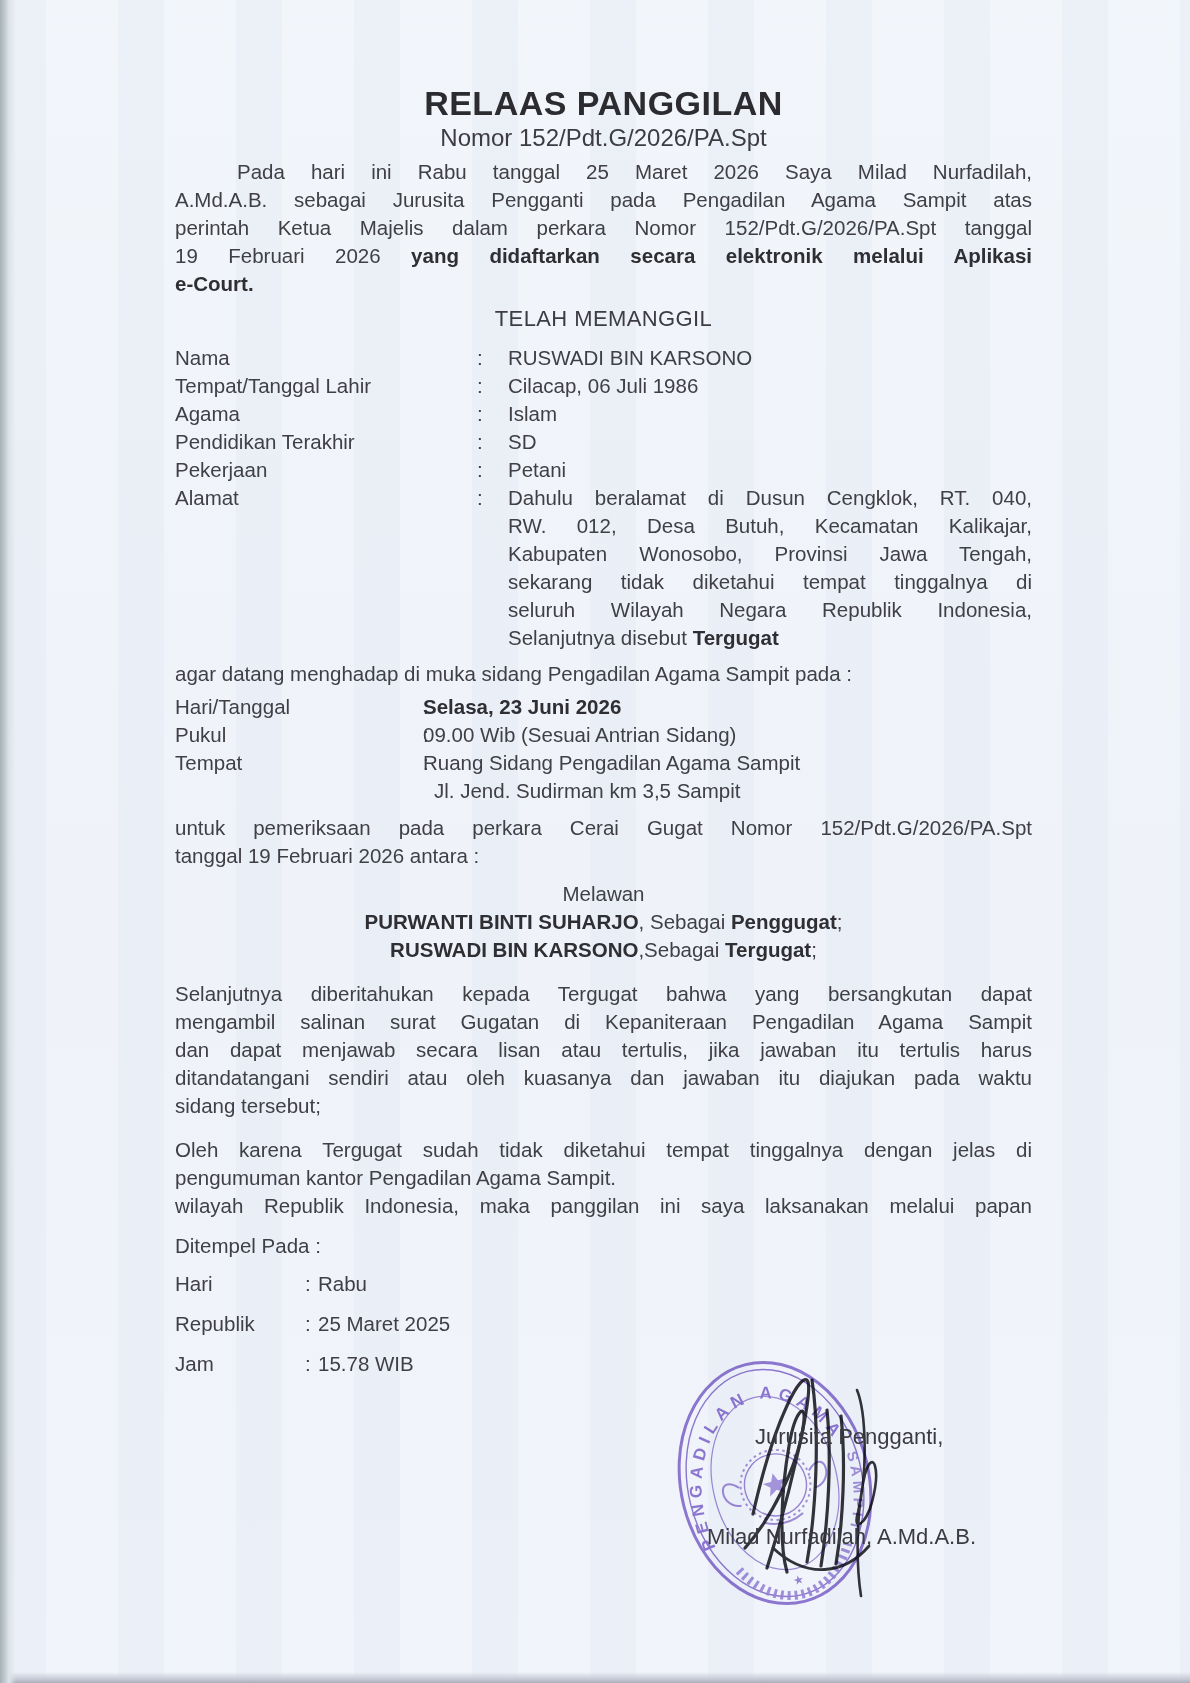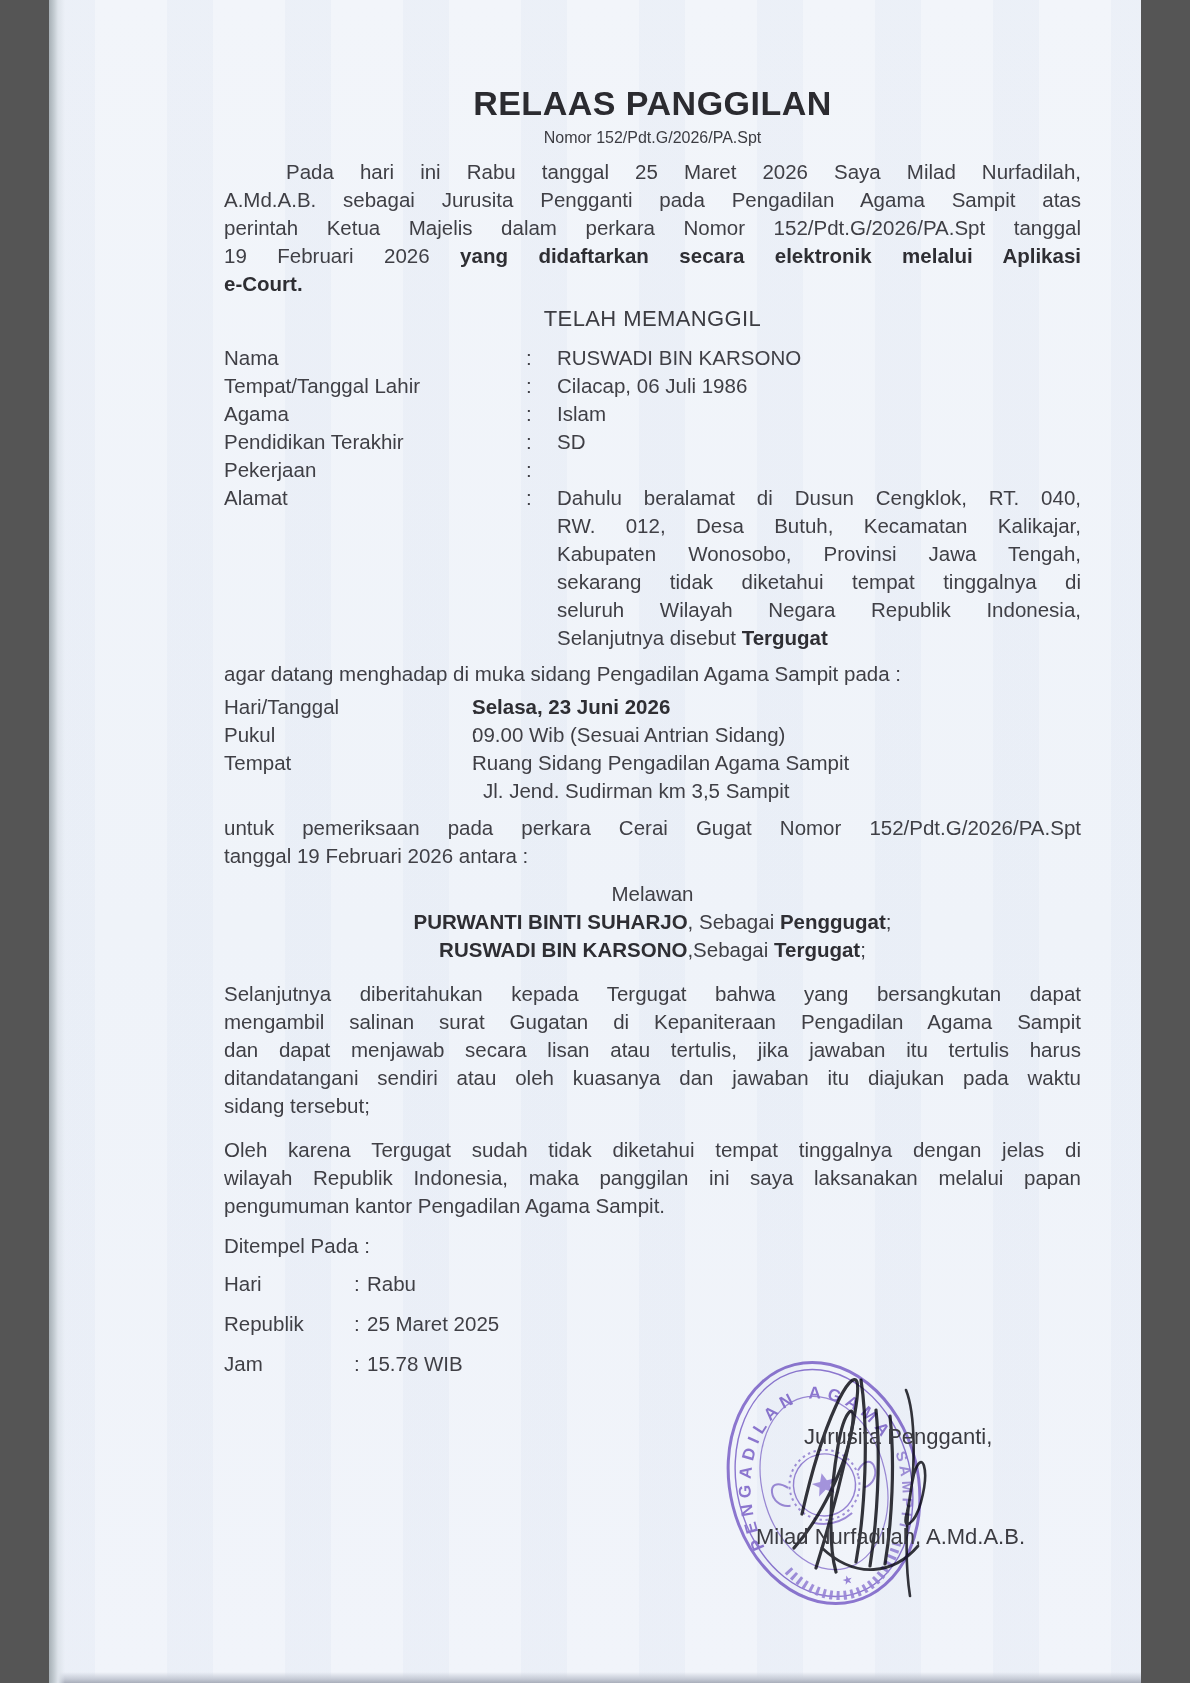--- a/index.html
+++ b/index.html
@@ -1,18 +1,18 @@
 <!DOCTYPE html>
 <html><head>
 <meta charset="utf-8">
 <style>
   html,body{margin:0;padding:0;background:#555;}
   .page{
     position:relative;
-    width:1092px;height:1683px;
+    width:1190px;height:1683px;
     margin:0 auto;
     background:
       linear-gradient(90deg,#a7b0b6 0px,#c3cbd1 5px,#dde3ea 9px,rgba(240,243,249,0) 16px),
       linear-gradient(0deg,#a9aeba 0px,#c6cbd6 4px,rgba(240,243,249,0) 11px),
       repeating-linear-gradient(90deg,rgba(213,222,238,.22) 0px,rgba(213,222,238,.22) 46px,rgba(255,255,255,0) 46px,rgba(255,255,255,0) 118px),
       linear-gradient(180deg,#f2f5fa 0%,#eff3f9 55%,#f1f4fa 100%);
     overflow:hidden;
     font-family:"Liberation Sans","DejaVu Sans",sans-serif;
     color:#3f3f45;
   }
@@ -22,21 +22,21 @@
   }
   b{color:#2e2e33;}
   .doc-line{height:28px;line-height:28px;white-space:nowrap;}
   .j .doc-line{white-space:normal;text-align:justify;text-align-last:justify;}
   .j .doc-line.last{text-align:left;text-align-last:left;}
   .indent-first .doc-line:first-child{text-indent:62px;}
   .title{
     margin-top:84px;text-align:center;font-weight:bold;font-size:34px;
     letter-spacing:.5px;color:#2b2b30;line-height:38px;
   }
-  .subtitle{margin-top:2px;text-align:center;font-size:16px;line-height:28px;color:#3c3c42;}
+  .subtitle{margin-top:2px;text-align:center;font-size:24px;line-height:28px;color:#3c3c42;}
   .para-open{margin-top:6px;}
   .sec-head{margin-top:7px;text-align:center;font-size:22px;line-height:28px;letter-spacing:.4px;color:#3c3c42;}
   .grid{display:grid;}
   .grid .cell-label{grid-column:1;}
   .grid .cell-colon{grid-column:2;}
   .grid .cell-value{grid-column:3;}
   .grid-identity{margin-top:11px;grid-template-columns:302px 31px 524px;}
   .grid-hearing{margin-top:5px;grid-template-columns:237px 11px 609px;}
   .grid-posting{margin-top:10px;grid-template-columns:130px 13px 714px;}
   .grid-posting .cell-label,.grid-posting .cell-colon,.grid-posting .cell-value{margin-bottom:12px;}
@@ -90,20 +90,23 @@
         <div class="cell-value">
           <div class="doc-line last">Islam</div>
         </div>
         <div class="cell-label doc-line">Pendidikan Terakhir</div>
         <div class="cell-colon doc-line">:</div>
         <div class="cell-value">
           <div class="doc-line last">SD</div>
         </div>
         <div class="cell-label doc-line">Pekerjaan</div>
         <div class="cell-colon doc-line">:</div>
+        <div class="cell-value">
+          <div class="doc-line last">Petani</div>
+        </div>
         <div class="cell-label doc-line">Alamat</div>
         <div class="cell-colon doc-line">:</div>
         <div class="cell-value">
           <div class="doc-line">Dahulu beralamat di Dusun Cengklok, RT. 040,</div>
           <div class="doc-line">RW. 012, Desa Butuh, Kecamatan Kalikajar,</div>
           <div class="doc-line">Kabupaten Wonosobo, Provinsi Jawa Tengah,</div>
           <div class="doc-line">sekarang tidak diketahui tempat tinggalnya di</div>
           <div class="doc-line">seluruh Wilayah Negara Republik Indonesia,</div>
           <div class="doc-line last">Selanjutnya disebut <b>Tergugat</b></div>
         </div>
@@ -144,22 +147,22 @@
     <div class="para-notice j">
         <div class="doc-line">Selanjutnya diberitahukan kepada Tergugat bahwa yang bersangkutan dapat</div>
         <div class="doc-line">mengambil salinan surat Gugatan di Kepaniteraan Pengadilan Agama Sampit</div>
         <div class="doc-line">dan dapat menjawab secara lisan atau tertulis, jika jawaban itu tertulis harus</div>
         <div class="doc-line">ditandatangani sendiri atau oleh kuasanya dan jawaban itu diajukan pada waktu</div>
         <div class="doc-line last">sidang tersebut;</div>
       </div>
 
     <div class="para-announce j">
         <div class="doc-line">Oleh karena Tergugat sudah tidak diketahui tempat tinggalnya dengan jelas di</div>
+        <div class="doc-line last">pengumuman kantor Pengadilan Agama Sampit.</div>
         <div class="doc-line">wilayah Republik Indonesia, maka panggilan ini saya laksanakan melalui papan</div>
-        <div class="doc-line last">pengumuman kantor Pengadilan Agama Sampit.</div>
       </div>
 
 
     <div class="doc-line line-posted">Ditempel Pada :</div>
 
     <div class="grid grid-posting">
         <div class="cell-label doc-line">Hari</div>
         <div class="cell-colon doc-line">:</div>
         <div class="cell-value">
           <div class="doc-line last">Rabu</div>

